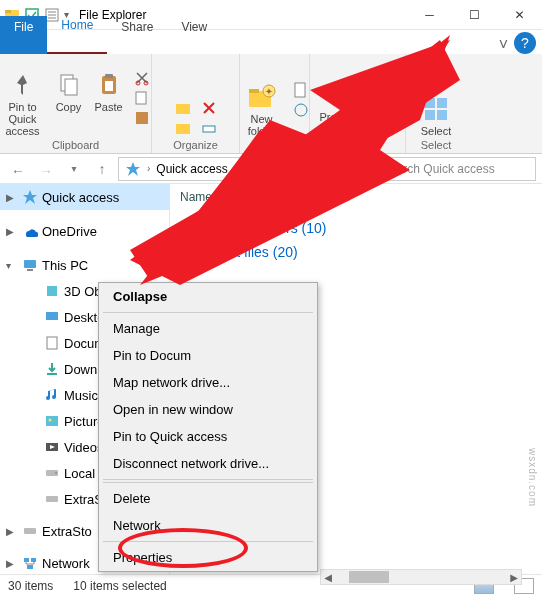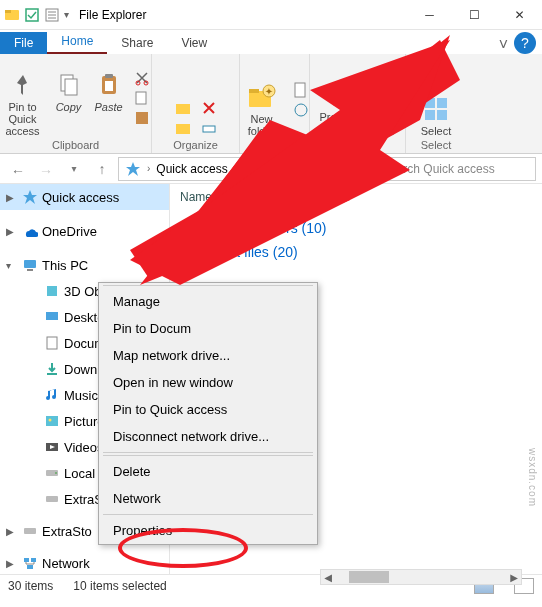--- a/index.html
+++ b/index.html
@@ -4,30 +4,30 @@
 <style>
 * { box-sizing: border-box; font-family: "Segoe UI", Arial, sans-serif; }
 body { margin: 0; background: #fff; width: 542px; height: 607px; overflow: hidden; position: relative; }
 .titlebar { height: 30px; display: flex; align-items: center; border-bottom: 1px solid #e5e5e5; }
 .titlebar .qat { display: flex; align-items: center; gap: 4px; padding: 0 4px; }
 .titlebar .tb-icon { width: 16px; height: 16px; }
 .titlebar .title { flex: 1; font-size: 12px; color: #000; padding-left: 6px; }
 .titlebar .winctl { display: flex; }
 .titlebar .winctl div { width: 45px; height: 30px; display: flex; align-items: center; justify-content: center; font-size: 12px; color: #333; }
 .tabs { height: 24px; display: flex; align-items: flex-end; }
-.tabs .tab { padding: 4px 14px 4px 14px; font-size: 12px; color: #444; }
+.tabs .tab { padding: 4px 14px 20px 14px; font-size: 12px; color: #444; }
 .tabs .tab.file { background: #1979ca; color: #fff; }
 .tabs .tab.active { border-bottom: 2px solid #7f1d1d; color: #1979ca; }
 .tabs .spacer { flex: 1; }
 .tabs .help { width: 22px; height: 22px; border-radius: 50%; background: #1979ca; color: #fff; display: flex; align-items: center; justify-content: center; font-size: 14px; margin-right: 6px; }
 .ribbon { height: 100px; background: #f3f3f3; border-bottom: 1px solid #d0d0d0; display: flex; position: relative; }
 .ribbon .group { border-right: 1px solid #ddd; display: flex; flex-direction: column; align-items: center; justify-content: flex-end; padding: 4px 6px 2px 6px; }
 .ribbon .group .row { display: flex; gap: 8px; align-items: flex-start; }
 .ribbon .btn { display: flex; flex-direction: column; align-items: center; font-size: 11px; color: #444; width: 44px; }
-.ribbon .btn.small { width: 32px; font-style: italic; }
+.ribbon .btn.small { width: 32px; }
 .ribbon .btn .icn { width: 32px; height: 32px; display: flex; align-items: center; justify-content: center; }
 .ribbon .btn .lbl { text-align: center; line-height: 1.1; white-space: pre-line; }
 .ribbon .mini { display: flex; flex-direction: column; gap: 2px; }
 .ribbon .mini .m { width: 18px; height: 18px; }
 .ribbon .group .gname { font-size: 11px; color: #666; margin-top: 2px; }
 .addrbar { height: 30px; display: flex; align-items: center; padding: 0 6px; gap: 4px; border-bottom: 1px solid #e5e5e5; }
 .addrbar .nav { width: 24px; height: 24px; display: flex; align-items: center; justify-content: center; color: #777; font-size: 14px; }
 .addrbar .path { flex: 1; border: 1px solid #ccc; height: 24px; display: flex; align-items: center; padding: 0 6px; font-size: 12px; gap: 6px; }
 .addrbar .search { width: 180px; border: 1px solid #ccc; height: 24px; display: flex; align-items: center; padding: 0 6px; font-size: 12px; color: #888; gap: 4px; }
 .main { display: flex; height: 390px; }
@@ -446,20 +446,21 @@
 
 <div class="status">
   <span>30 items</span>
   <span>10 items selected</span>
   <div class="spacer"></div>
   <div class="vbtn" style="background:linear-gradient(#cde,#9bd)"></div>
   <div class="vbtn"></div>
 </div>
 
 <div class="ctxmenu" id="ctxmenu">
+    <div class="mi" style="font-weight: 600;">Collapse</div>
     <div class="sep"></div>
     <div class="mi">Manage</div>
     <div class="mi">Pin to Docum</div>
     <div class="mi">Map network drive...</div>
     <div class="mi">Open in new window</div>
     <div class="mi">Pin to Quick access</div>
     <div class="mi">Disconnect network drive...</div>
     <div class="sep"></div>
     <div class="sep"></div>
     <div class="mi">Delete</div>

